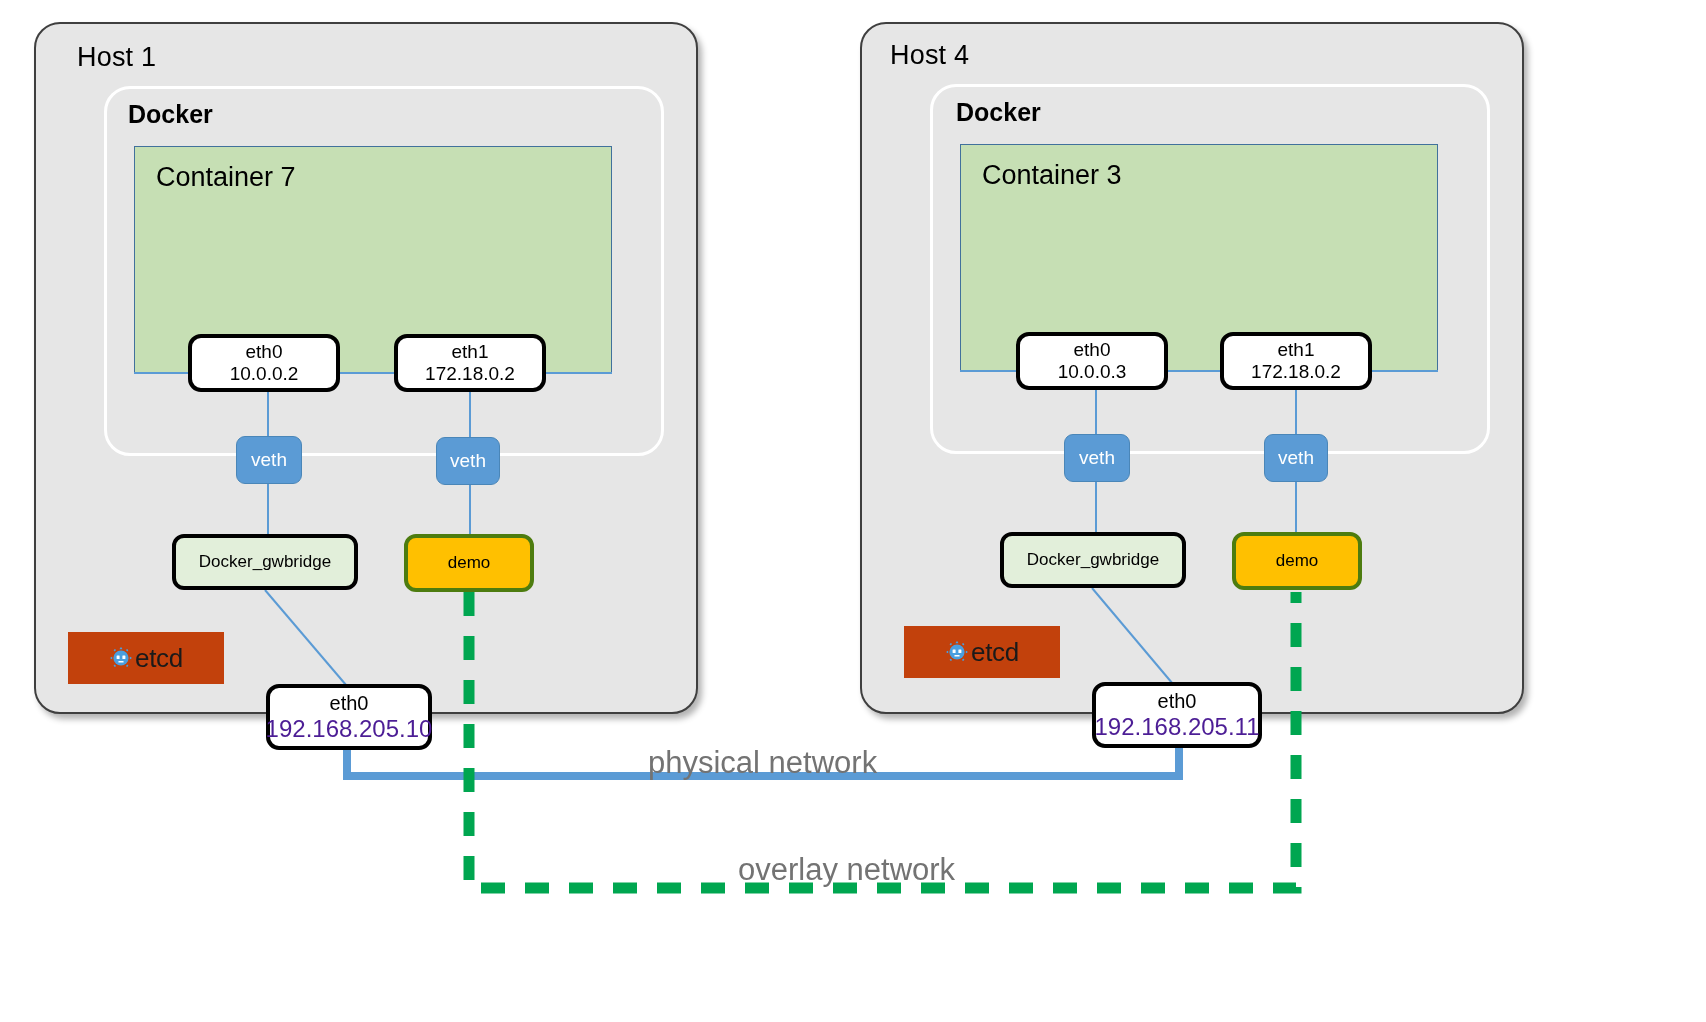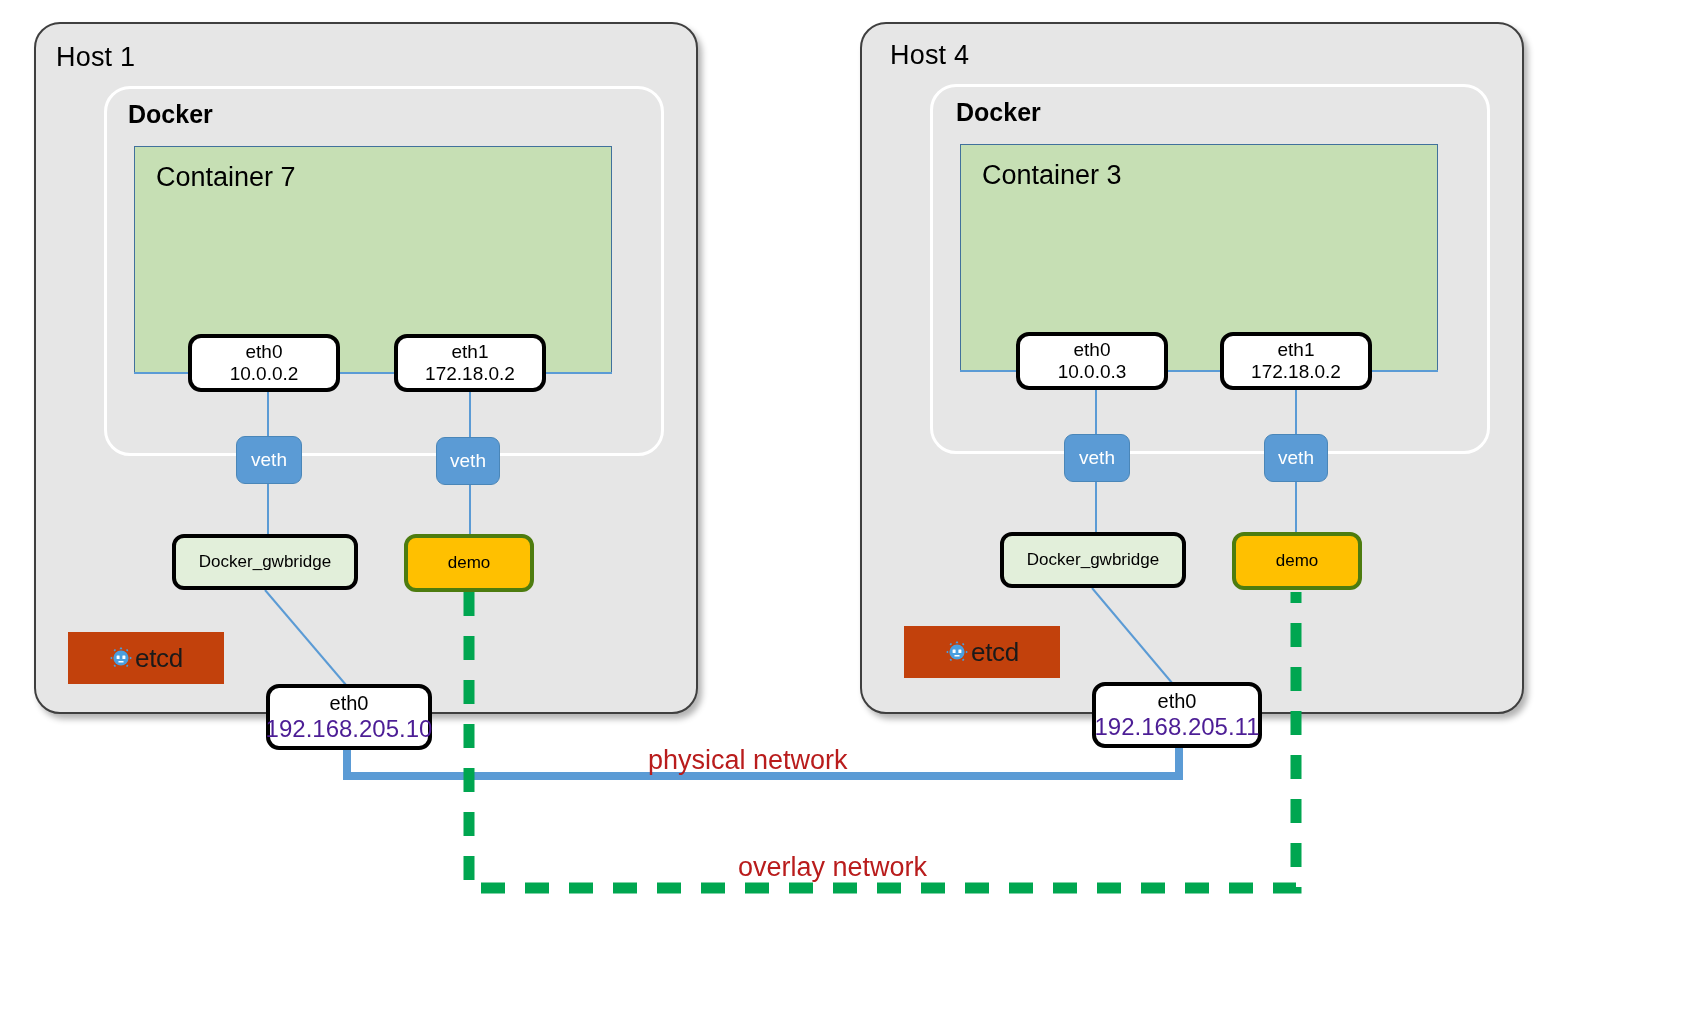--- a/index.html
+++ b/index.html
@@ -175,43 +175,43 @@
   }
 
   
   .phys {
     position: absolute;
     background: #5b9bd5;
     z-index: 4;
   }
   .net-label {
     position: absolute;
-    font-size: 27px;
-    color: #b91c1c;
+    font-size: 31px;
+    color: #737373;
     white-space: nowrap;
     z-index: 9;
   }
 
   
   .overlay-svg {
     position: absolute;
     left: 0; top: 0;
     width: 1706px; height: 1022px;
     overflow: visible;
     z-index: 8;
     pointer-events: none;
   }
 </style>
 </head>
 <body>
 
 <div id="stage">
 
   <div class="host" style="left:34px; top:22px; width:664px; height:692px;"></div>
-  <div class="host-label" style="left:56px; top:42px;">Host 1</div>
+  <div class="host-label" style="left:77px; top:42px;">Host 1</div>
 
   <div class="docker" style="left:104px; top:86px; width:560px; height:370px;"></div>
   <div class="docker-label" style="left:128px; top:100px;">Docker</div>
 
   <div class="container-box" style="left:134px; top:146px; width:478px; height:228px;"></div>
   <div class="container-label" style="left:156px; top:162px;">Container 7</div>
 
   <div class="conn conn-h" style="left:134px; top:372px; width:478px;"></div>
 
   <div class="eth" style="left:188px; top:334px; width:152px; height:58px;">

